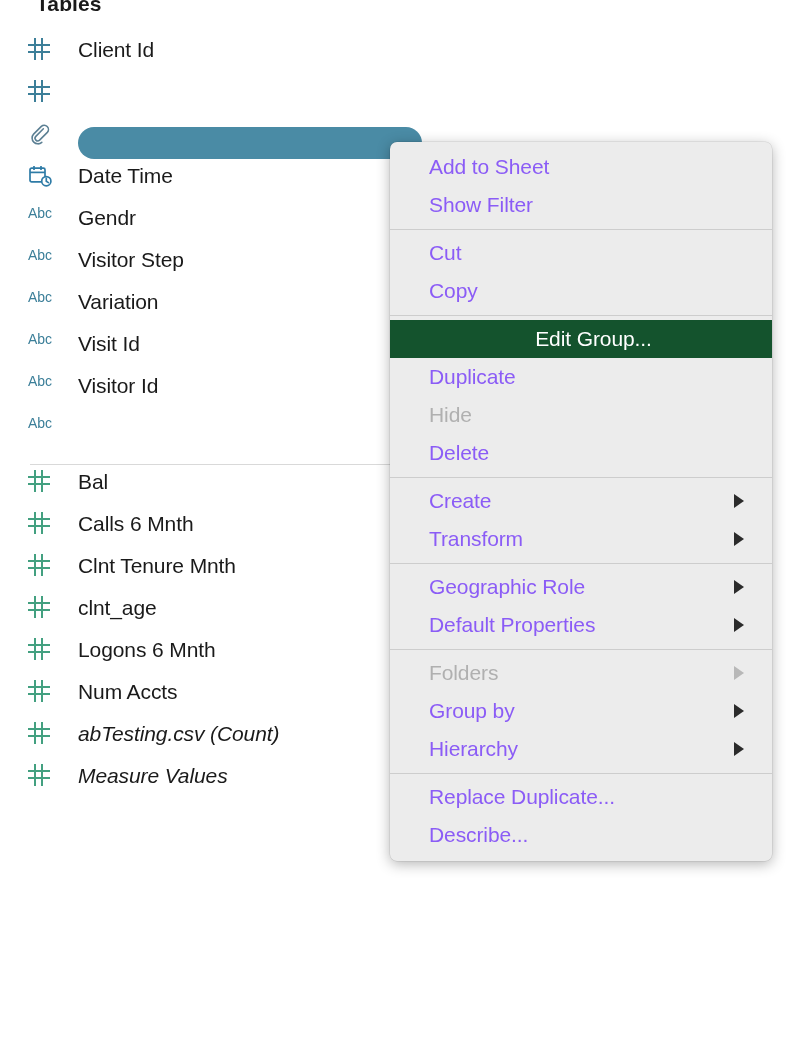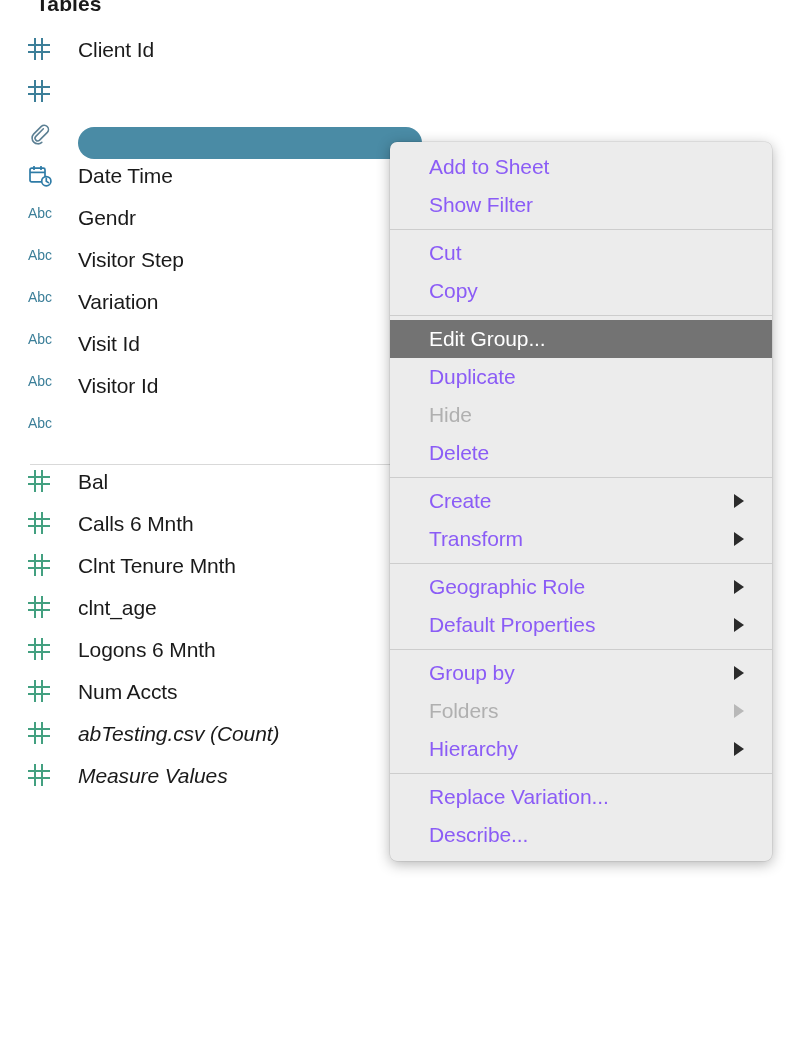--- a/index.html
+++ b/index.html
@@ -175,22 +175,23 @@
     padding-right: 14px;
     font-size: 21px;
     color: #8b5cf6;
     white-space: nowrap;
     letter-spacing: -0.1px;
   }
 
   .menu-item.disabled { color: #b0b0b0; }
 
   .menu-item.highlight {
-    background: #737373;
+    background: #14532d;
     color: #ffffff;
+    justify-content: center;
   }
 
   .menu-sep {
     height: 1px;
     background: #cdcdcd;
     margin: 5px 0 4px 0;
   }
 
   .submenu-arrow {
     position: absolute;
@@ -382,34 +383,34 @@
       <div class="menu-sep"></div>
       <div class="menu-item">
         <span>Geographic Role</span>
         <span class="submenu-arrow"></span>
       </div>
       <div class="menu-item">
         <span>Default Properties</span>
         <span class="submenu-arrow"></span>
       </div>
       <div class="menu-sep"></div>
-      <div class="menu-item">
-        <span>Group by</span>
-        <span class="submenu-arrow"></span>
-      </div>
       <div class="menu-item disabled">
         <span>Folders</span>
         <span class="submenu-arrow"></span>
       </div>
       <div class="menu-item">
+        <span>Group by</span>
+        <span class="submenu-arrow"></span>
+      </div>
+      <div class="menu-item">
         <span>Hierarchy</span>
         <span class="submenu-arrow"></span>
       </div>
       <div class="menu-sep"></div>
       <div class="menu-item">
-        <span>Replace Variation...</span>
+        <span>Replace Duplicate...</span>
       </div>
       <div class="menu-item">
         <span>Describe...</span>
       </div>
     </div>
 
 </div>
 
 </body></html>

